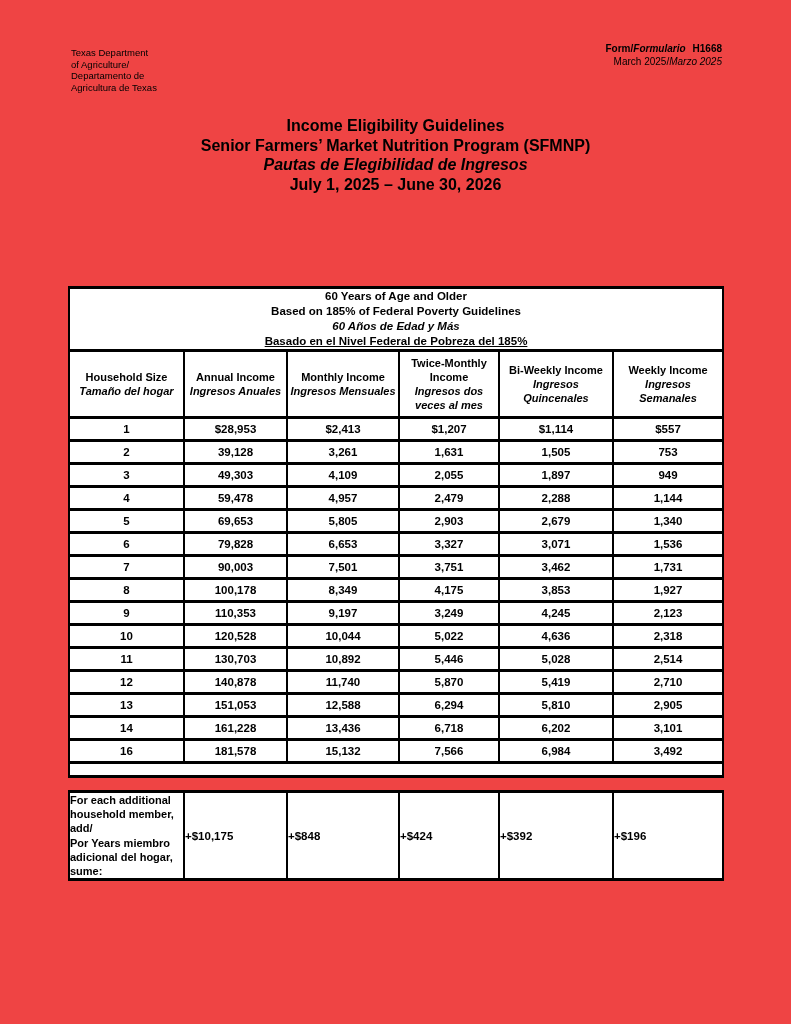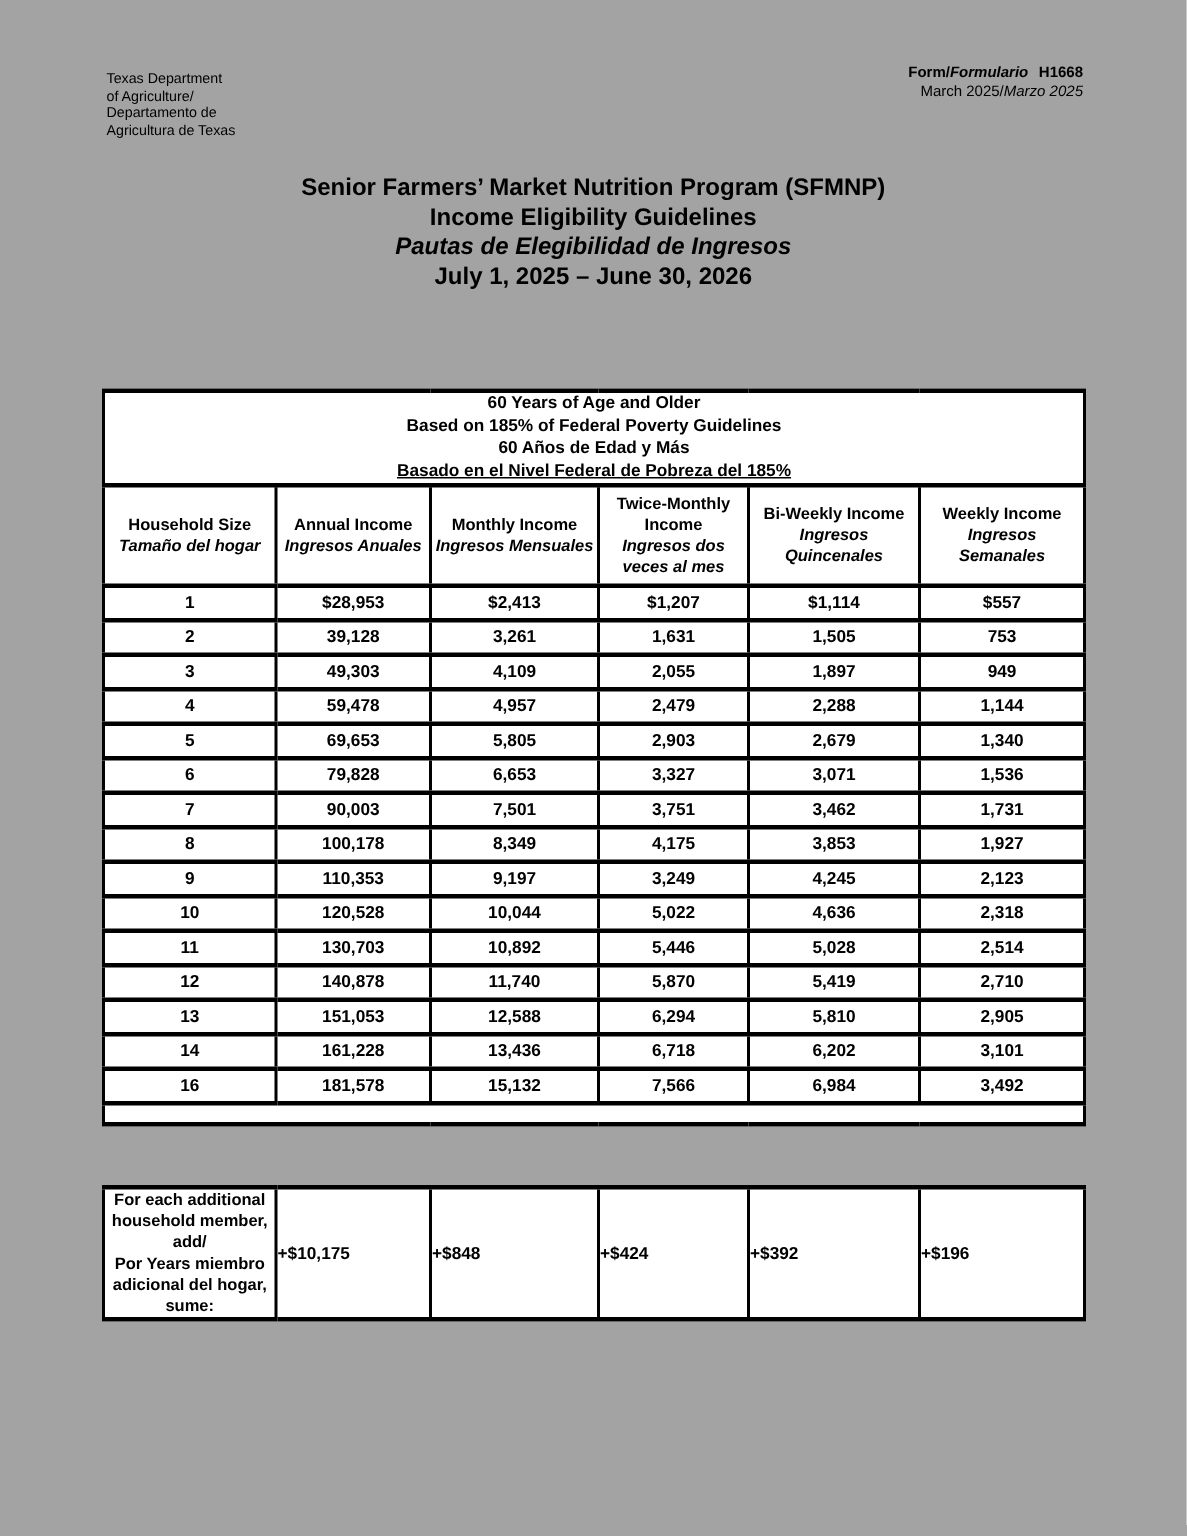--- a/index.html
+++ b/index.html
@@ -1,21 +1,21 @@
 <!DOCTYPE html>
 <html><head>
 <meta charset="utf-8">
 <style>
   html, body { margin: 0; padding: 0; background: #e8e8e8; }
   .page {
     position: relative;
     width: 791px;
     height: 1024px;
     margin: 0 auto;
-    background: #a3a3a3;
+    background: #ef4444;
     font-family: "Liberation Sans", sans-serif;
     color: #000;
     overflow: hidden;
   }
 
   
   .agency {
     position: absolute;
     left: 71px;
     top: 47px;
@@ -50,38 +50,38 @@
 
   
   table.tbl {
     position: absolute;
     left: 68px;
     width: 654px;
     border-collapse: collapse;
     table-layout: fixed;
     background: #fff;
   }
-  .tbl1 { top: 259px; }
+  .tbl1 { top: 286px; }
   .tbl2 { top: 790px; }
   table.tbl td, table.tbl th {
     border: 2px solid #000;
     border-top-width: 3px;
     border-bottom-width: 3px;
     padding: 0;
   }
 
   
   td.band {
     text-align: center;
     font-weight: bold;
     font-size: 11.5px;
     line-height: 15px;
     padding: 1px 0 2px 0;
   }
-  .band .es { }
+  .band .es { font-style: italic; }
   .band .es-underline { text-decoration: underline; }
 
   
   tr.colhead th {
     height: 54px;
     vertical-align: middle;
     text-align: center;
     font-size: 11px;
     line-height: 14px;
     padding: 4px 2px;
@@ -99,21 +99,21 @@
   }
 
   
   tr.thin td { height: 11px; }
 
   
   td.addl-label {
     font-weight: bold;
     font-size: 11px;
     line-height: 14.2px;
-    text-align: center;
+    text-align: left;
     vertical-align: middle;
     padding: 3px 10px;
   }
   td.addl-val {
     font-weight: bold;
     font-size: 11.5px;
     text-align: left;
     vertical-align: middle;
   }
 </style>
@@ -137,22 +137,22 @@
   <div class="form-id">
     <div class="line1">
       <span>Form/</span><span class="ital">Formulario</span><span class="formnum">H1668</span>
     </div>
     <div class="line2">
       <span>March 2025/</span><span class="ital">Marzo 2025</span>
     </div>
   </div>
 
   <div class="title">
+    <div>Income Eligibility Guidelines</div>
     <div>Senior Farmers’ Market Nutrition Program (SFMNP)</div>
-    <div>Income Eligibility Guidelines</div>
     <div class="es">Pautas de Elegibilidad de Ingresos</div>
     <div>July 1, 2025 – June 30, 2026</div>
   </div>
 
   <table class="tbl tbl1">
     <colgroup>
       <col style="width:115px">
         <col style="width:103px">
         <col style="width:112px">
       <col style="width:100px">

